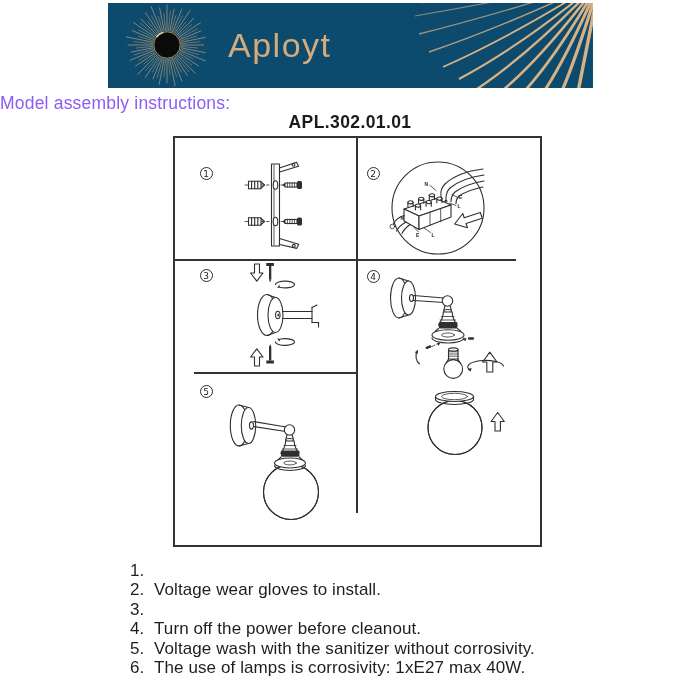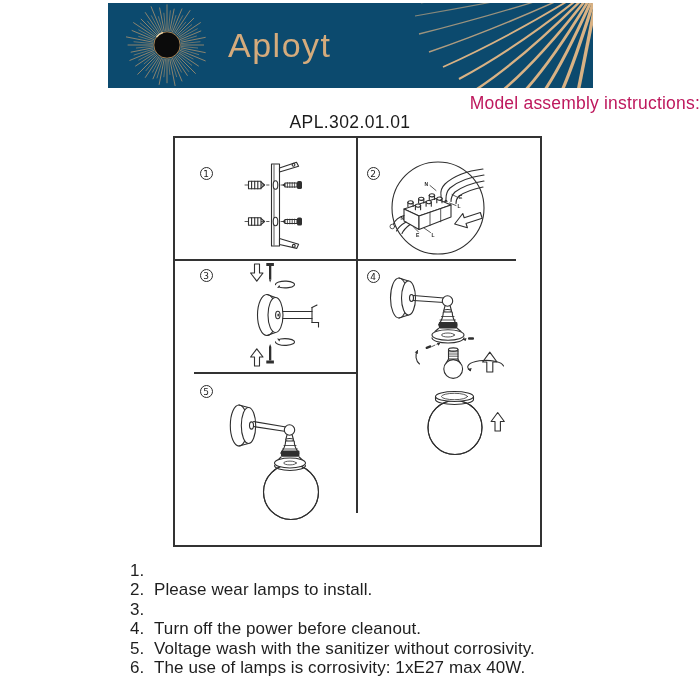--- a/index.html
+++ b/index.html
@@ -6,24 +6,24 @@
   .page{position:relative;width:700px;height:700px;background:#ffffff;overflow:hidden;
         font-family:"Liberation Sans",sans-serif;color:#1d1d1d;}
 
   
   .banner{position:absolute;left:108px;top:3px;width:485px;height:85px;background:#0c4a6e;overflow:hidden;}
   .banner svg{position:absolute;}
   .brand{position:absolute;left:120px;top:21px;font-size:34px;font-weight:300;
          letter-spacing:1.5px;color:#d5ab7c;line-height:42px;}
 
   
-  .doc-title{position:absolute;left:0;top:93px;width:700px;text-align:right;
-             font-size:17.5px;font-weight:500;letter-spacing:.2px;color:#be185d;}
+  .doc-title{position:absolute;left:0;top:93px;width:700px;text-align:left;
+             font-size:17.5px;font-weight:500;letter-spacing:.2px;color:#8b5cf6;}
   .doc-model{position:absolute;left:0;top:112px;width:700px;text-align:center;
-             font-size:17.5px;font-weight:400;letter-spacing:.4px;color:#1b1b1b;}
+             font-size:17.5px;font-weight:700;letter-spacing:.4px;color:#1b1b1b;}
 
   
   .diagram-box{position:absolute;left:173px;top:136px;width:369px;height:411px;
                border:2px solid #333;box-sizing:border-box;background:#fff;}
   .divider{position:absolute;background:#333;}
   .div-v{left:356px;top:138px;width:2px;height:375px;}
   .div-h1{left:175px;top:259px;width:341px;height:2px;}
   .div-h2{left:194px;top:372px;width:163px;height:2px;}
 
   .stepnum{position:absolute;width:13px;height:13px;border:1.3px solid #2b2b2b;border-radius:50%;
@@ -392,21 +392,21 @@
   <div class="stepnum" style="left:199.5px;top:268.5px;">3</div>
   <div class="stepnum" style="left:366.5px;top:269.5px;">4</div>
   <div class="stepnum" style="left:199.5px;top:384.5px;">5</div>
 
   <div class="instructions">
     <div class="inst-row">
       <span class="inst-num">1.</span>
     </div>
     <div class="inst-row">
       <span class="inst-num">2.</span>
-      <span class="inst-text">Please wear lamps to install.</span>
+      <span class="inst-text">Voltage wear gloves to install.</span>
     </div>
     <div class="inst-row">
       <span class="inst-num">3.</span>
     </div>
     <div class="inst-row">
       <span class="inst-num">4.</span>
       <span class="inst-text">Turn off the power before cleanout.</span>
     </div>
     <div class="inst-row">
       <span class="inst-num">5.</span>

